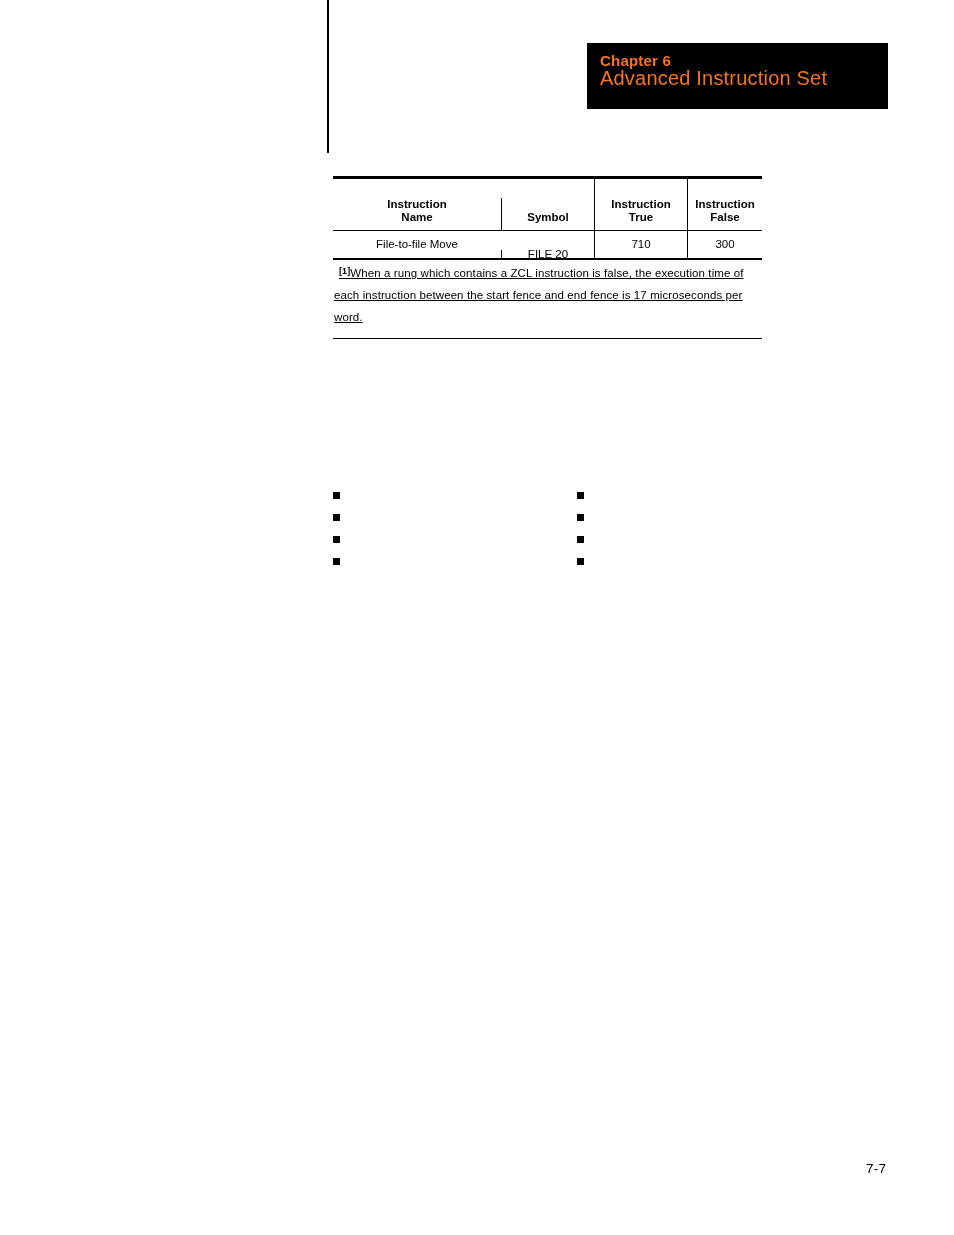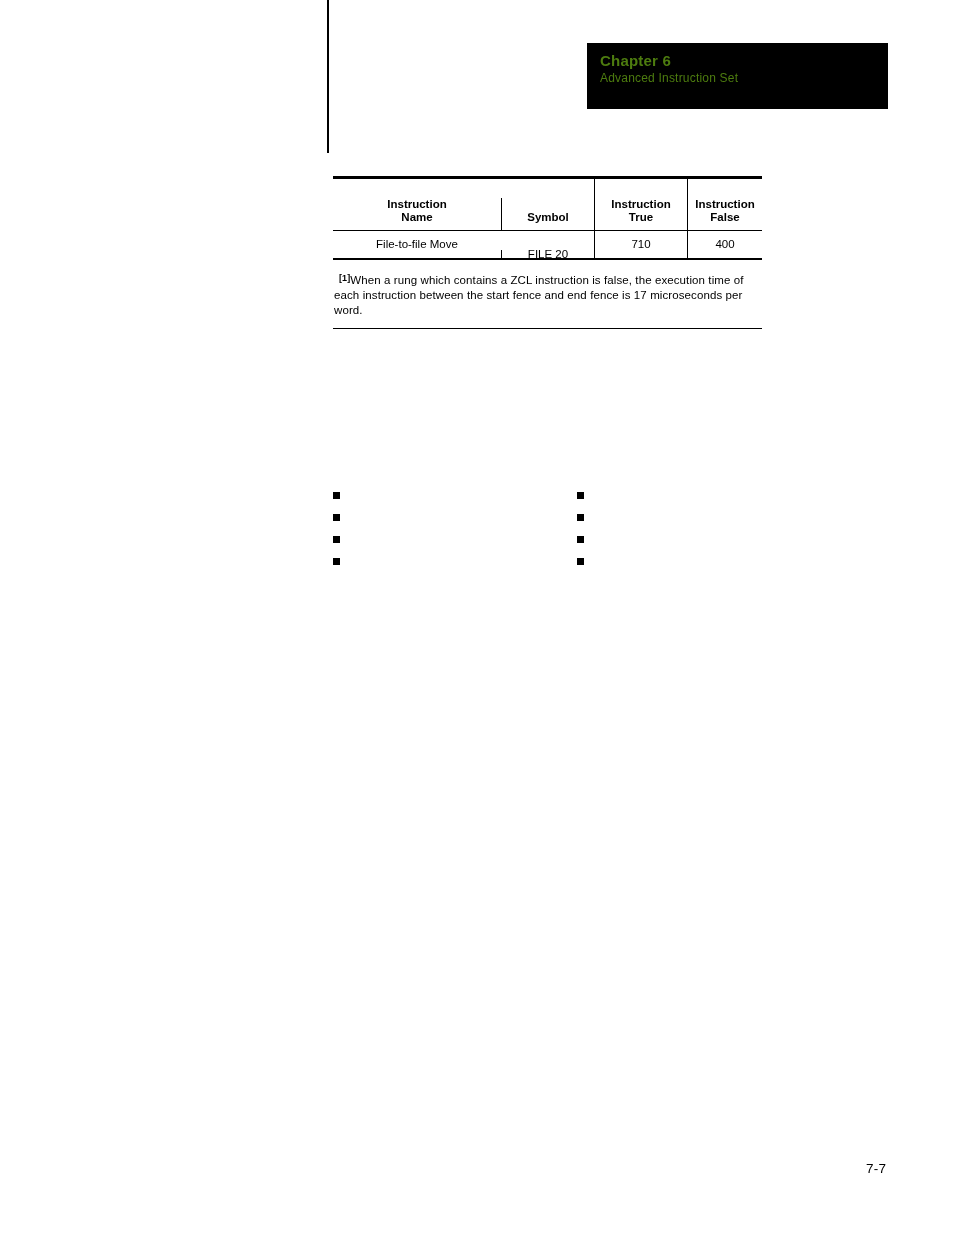--- a/index.html
+++ b/index.html
@@ -19,29 +19,29 @@
     width: 2px; height: 153px;
     background: #000000;
   }
 
   
   .chapter-box {
     position: absolute;
     left: 587px; top: 43px;
     width: 301px; height: 66px;
     background: #000000;
-    color: #4d7c0f;
+    color: #f97316;
     padding: 9px 8px 0 13px;
   }
   .chapter-box .chapter-number {
     font-size: 15px; font-weight: bold; line-height: 18px;
     letter-spacing: 0.2px;
   }
   .chapter-box .chapter-title {
-    font-size: 12px; line-height: 17px;
+    font-size: 20px; line-height: 17px;
     letter-spacing: 0.2px;
   }
 
   
   .spec-table {
     position: absolute;
     left: 333px; top: 176px;
     width: 429px;
     border-top: 3px solid #000000;
   }
@@ -55,25 +55,26 @@
     font-size: 11.5px; line-height: 13px;
   }
   .t-head .t-cell { font-weight: bold; padding-bottom: 6px; white-space: pre-line; }
   .t-body .t-cell { justify-content: center; padding-bottom: 0; }
   .c1 { width: 168px; }
   .c2 { width: 93px; border-left: 1.5px solid #000000; margin-top: 19px; }
   .c3 { width: 93px; border-left: 1.5px solid #000000; }
   .c4 { width: 75px; border-left: 1.5px solid #000000; }
 
   .footnote {
-    font-size: 11.5px; line-height: 15px;
-    padding: 11px 4px 10px 1px;
+    font-size: 11.5px; line-height: 22px;
+    padding: 0 4px 10px 1px;
     border-bottom: 1.5px solid #000000;
     text-indent: 5px;
     letter-spacing: 0.1px;
+    text-decoration: underline;
   }
   .footnote sup {
     font-size: 9px; font-weight: bold;
     vertical-align: 3px;
   }
 
   
   .bullet-col {
     position: absolute; top: 492px;
     display: flex; flex-direction: column;
@@ -114,21 +115,21 @@
     <div class="t-cell c2">Symbol</div>
     <div class="t-cell c3">Instruction
 True</div>
     <div class="t-cell c4">Instruction
 False</div>
   </div>
   <div class="t-row t-body">
     <div class="t-cell c1">File-to-file Move</div>
     <div class="t-cell c2">FILE 20</div>
     <div class="t-cell c3">710</div>
-    <div class="t-cell c4">400</div>
+    <div class="t-cell c4">300</div>
   </div>
   <div class="footnote"><sup>[1]</sup><span>When a rung which contains a ZCL instruction is false, the execution time of each instruction between the start fence and end fence is 17 microseconds per word.</span></div>
 </div>
 
 <div class="bullet-col left">
   <div class="bullet-item">
     <span class="bullet-square"></span>
     <span class="bullet-label"></span>
   </div>
   <div class="bullet-item">

